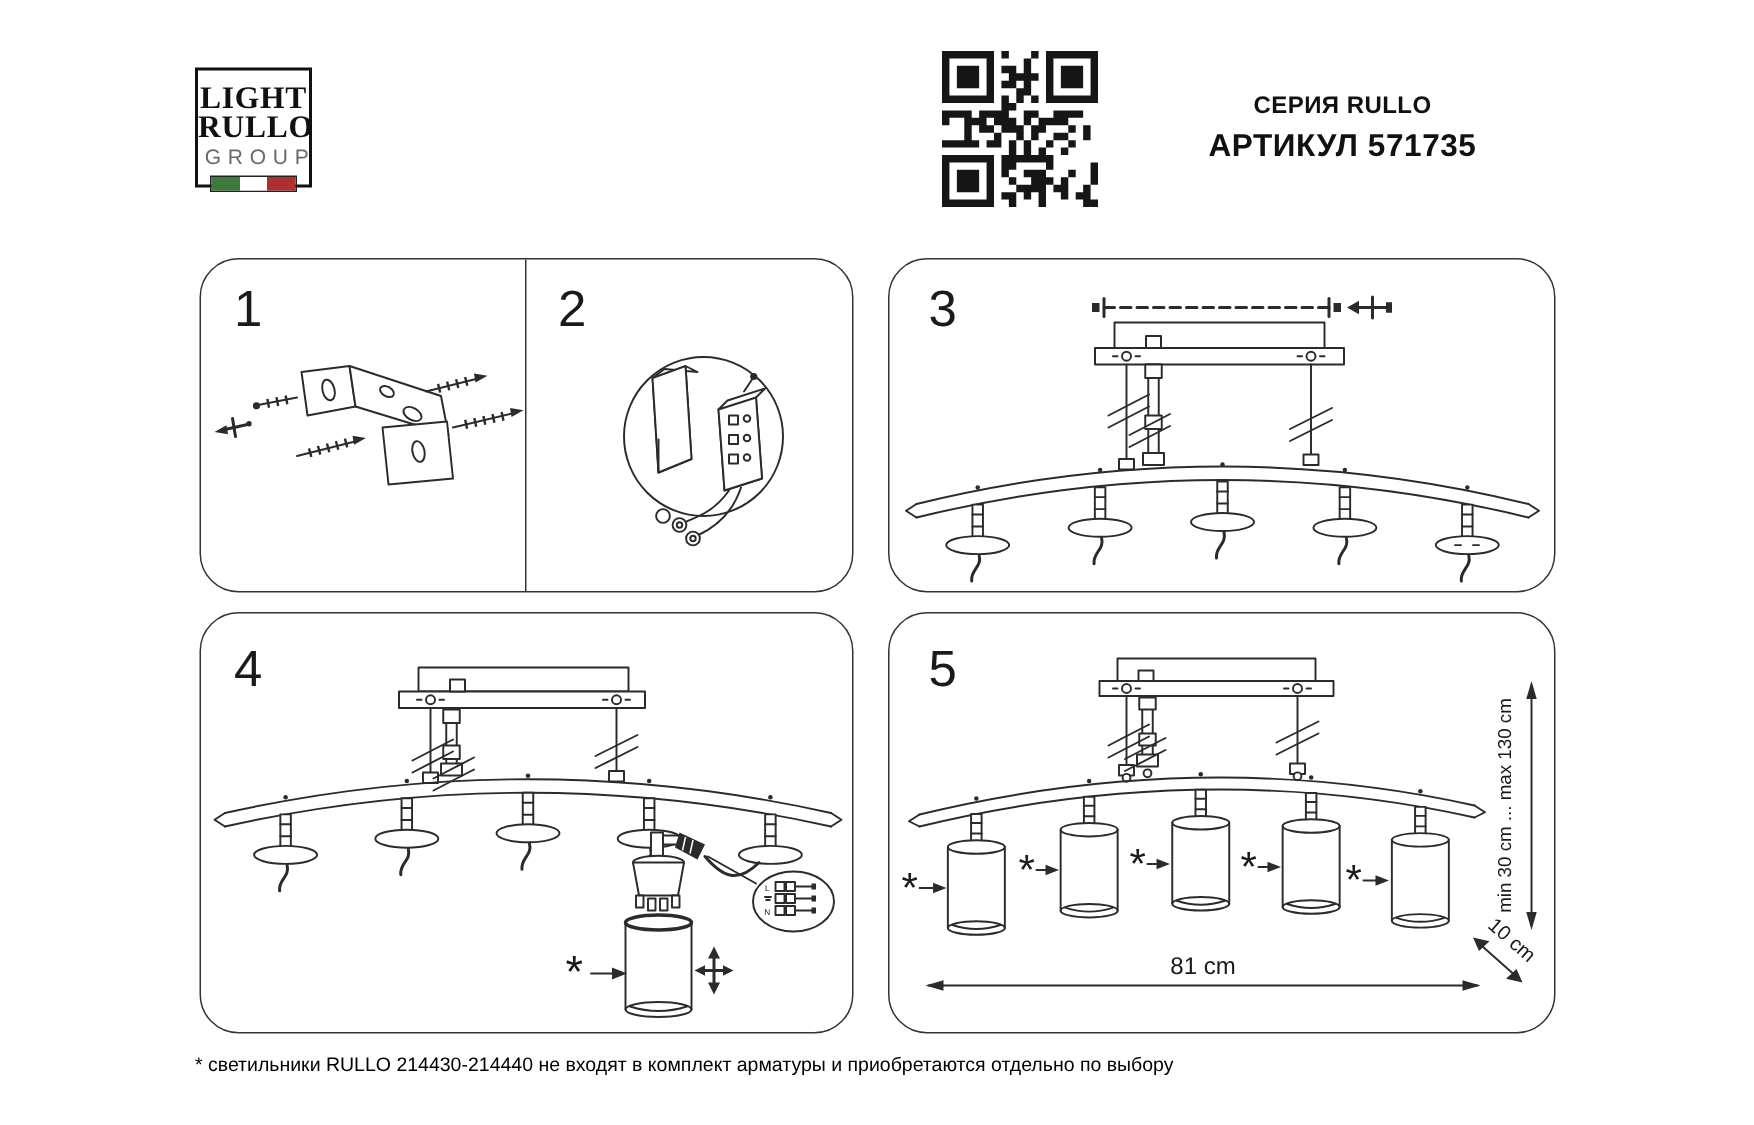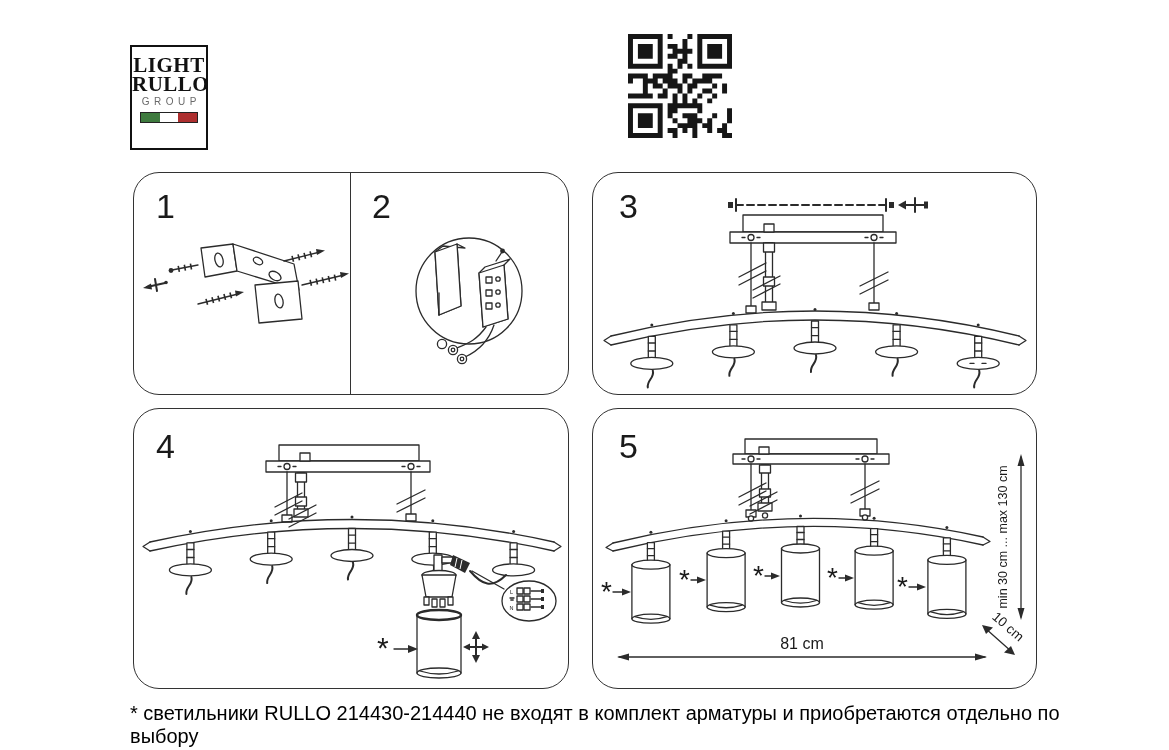--- a/index.html
+++ b/index.html
@@ -1,24 +1,24 @@
 <!DOCTYPE html>
 <html><head>
 <meta charset="utf-8">
 <style>
   html,body{margin:0;padding:0;background:#fff;}
   #page{position:relative;width:1169px;height:750px;background:#fff;overflow:hidden;
         font-family:"Liberation Sans",sans-serif;color:#1a1a1a;}
 
   
-  .logo{position:absolute;left:130px;top:45px;width:78px;height:105px;border:2px solid #111;
+  .logo{position:absolute;left:130px;top:45px;width:78px;height:80px;border:2px solid #111;
         box-sizing:border-box;text-align:center;background:#fff;}
   .logo-w{font-family:"Liberation Serif",serif;font-weight:bold;font-size:21px;line-height:19px;color:#111;letter-spacing:.5px;}
   .logo-w.first{margin-top:9px;}
-  .logo-g{font-size:10px;letter-spacing:4.5px;color:#6a6a6a;margin-top:2px;text-indent:4.5px;}
+  .logo-g{font-size:14px;letter-spacing:4.5px;color:#6a6a6a;margin-top:2px;text-indent:4.5px;}
   .flag{width:56px;height:9px;margin:5px auto 0;border:1px solid #222;display:flex;box-sizing:content-box;}
   .flag span{flex:1;}
 
   .title{position:absolute;left:233px;top:51px;font-size:24px;font-weight:bold;line-height:28px;letter-spacing:.2px;color:#111;}
 
   .qr{position:absolute;left:628px;top:34px;width:104px;height:104px;}
 
   .artblock{position:absolute;left:790px;top:62px;width:210px;text-align:center;color:#111;}
   .series{font-size:16px;font-weight:bold;letter-spacing:.3px;}
   .article{font-size:21px;font-weight:bold;margin-top:6px;letter-spacing:.4px;}
@@ -36,21 +36,21 @@
   
   svg .ln{fill:none;stroke:#2b2b2b;stroke-width:1.3;stroke-linecap:round;stroke-linejoin:round;}
   svg .ln2{fill:none;stroke:#2b2b2b;stroke-width:2;stroke-linecap:round;}
   svg .wh{fill:#fff;stroke:#2b2b2b;stroke-width:1.3;stroke-linejoin:round;}
   svg .fl{fill:#2b2b2b;stroke:none;}
   svg .thr{fill:none;stroke:#2b2b2b;stroke-width:6;stroke-dasharray:1.6 4.6;}
   svg .t{fill:#1a1a1a;stroke:none;font-family:"Liberation Sans",sans-serif;}
   .qrp{fill:#161616;stroke:none;fill-rule:evenodd;}
 
   
-  .footer{position:absolute;left:130px;top:702px;width:940px;font-size:20px;color:#000;}
+  .footer{position:absolute;left:130px;top:702px;width:940px;font-size:13px;color:#000;}
 </style>
 </head>
 <body>
 
 <div id="page">
 
   <div class="logo">
     <div class="logo-w first">LIGHT</div>
     <div class="logo-w">RULLO</div>
     <div class="logo-g">GROUP</div>
@@ -59,20 +59,24 @@
         <span style="background:#fff"></span>
         <span style="background:#ad2f2f"></span>
     </div>
   </div>
 
 
   <svg class="qr" viewBox="0 0 105 105">
     <path id="qrpath" class="qrp" d="M40 0h5v5h-5zM60 0h5v5h-5zM55 5h5v5h-5zM40 10h5v5h-5zM45 10h5v5h-5zM55 10h5v5h-5zM45 15h5v5h-5zM50 15h5v5h-5zM55 15h5v5h-5zM60 15h5v5h-5zM40 20h5v5h-5zM45 20h5v5h-5zM55 20h5v5h-5zM50 25h5v5h-5zM55 25h5v5h-5zM40 30h5v5h-5zM50 30h5v5h-5zM60 30h5v5h-5zM40 35h5v5h-5zM45 35h5v5h-5zM0 40h5v5h-5zM5 40h5v5h-5zM10 40h5v5h-5zM15 40h5v5h-5zM25 40h5v5h-5zM30 40h5v5h-5zM35 40h5v5h-5zM40 40h5v5h-5zM55 40h5v5h-5zM60 40h5v5h-5zM75 40h5v5h-5zM80 40h5v5h-5zM85 40h5v5h-5zM90 40h5v5h-5zM0 45h5v5h-5zM15 45h5v5h-5zM20 45h5v5h-5zM25 45h5v5h-5zM35 45h5v5h-5zM40 45h5v5h-5zM45 45h5v5h-5zM55 45h5v5h-5zM65 45h5v5h-5zM70 45h5v5h-5zM75 45h5v5h-5zM80 45h5v5h-5zM15 50h5v5h-5zM25 50h5v5h-5zM30 50h5v5h-5zM40 50h5v5h-5zM45 50h5v5h-5zM50 50h5v5h-5zM60 50h5v5h-5zM65 50h5v5h-5zM85 50h5v5h-5zM95 50h5v5h-5zM15 55h5v5h-5zM35 55h5v5h-5zM50 55h5v5h-5zM60 55h5v5h-5zM75 55h5v5h-5zM80 55h5v5h-5zM95 55h5v5h-5zM0 60h5v5h-5zM5 60h5v5h-5zM10 60h5v5h-5zM15 60h5v5h-5zM20 60h5v5h-5zM30 60h5v5h-5zM35 60h5v5h-5zM45 60h5v5h-5zM55 60h5v5h-5zM70 60h5v5h-5zM85 60h5v5h-5zM45 65h5v5h-5zM55 65h5v5h-5zM65 65h5v5h-5zM80 65h5v5h-5zM40 70h5v5h-5zM45 70h5v5h-5zM50 70h5v5h-5zM55 70h5v5h-5zM60 70h5v5h-5zM65 70h5v5h-5zM70 70h5v5h-5zM40 75h5v5h-5zM45 75h5v5h-5zM70 75h5v5h-5zM100 75h5v5h-5zM40 80h5v5h-5zM55 80h5v5h-5zM60 80h5v5h-5zM65 80h5v5h-5zM85 80h5v5h-5zM100 80h5v5h-5zM45 85h5v5h-5zM60 85h5v5h-5zM65 85h5v5h-5zM70 85h5v5h-5zM80 85h5v5h-5zM100 85h5v5h-5zM50 90h5v5h-5zM55 90h5v5h-5zM60 90h5v5h-5zM65 90h5v5h-5zM75 90h5v5h-5zM80 90h5v5h-5zM95 90h5v5h-5zM40 95h5v5h-5zM45 95h5v5h-5zM55 95h5v5h-5zM65 95h5v5h-5zM80 95h5v5h-5zM90 95h5v5h-5zM95 95h5v5h-5zM45 100h5v5h-5zM65 100h5v5h-5zM95 100h5v5h-5zM100 100h5v5h-5zM0 0h35v35h-35z M5 5h25v25h-25z M10 10h15v15h-15zM70 0h35v35h-35z M75 5h25v25h-25z M80 10h15v15h-15zM0 70h35v35h-35z M5 75h25v25h-25z M10 80h15v15h-15z"></path>
   </svg>
 
+  <div class="artblock">
+    <div class="series">СЕРИЯ RULLO</div>
+    <div class="article">АРТИКУЛ 571735</div>
+  </div>
 
   <div class="panel" id="p12">
     <div class="divider"></div>
     <div class="pnum" style="left:22px;top:14px">1</div>
     <div class="pnum" style="left:238px;top:14px">2</div>
 
     <svg width="433" height="220" viewBox="0 0 433 220">
 
       <g>
         <polygon class="wh" points="67,75 99,71 103,98 71,104"></polygon>

